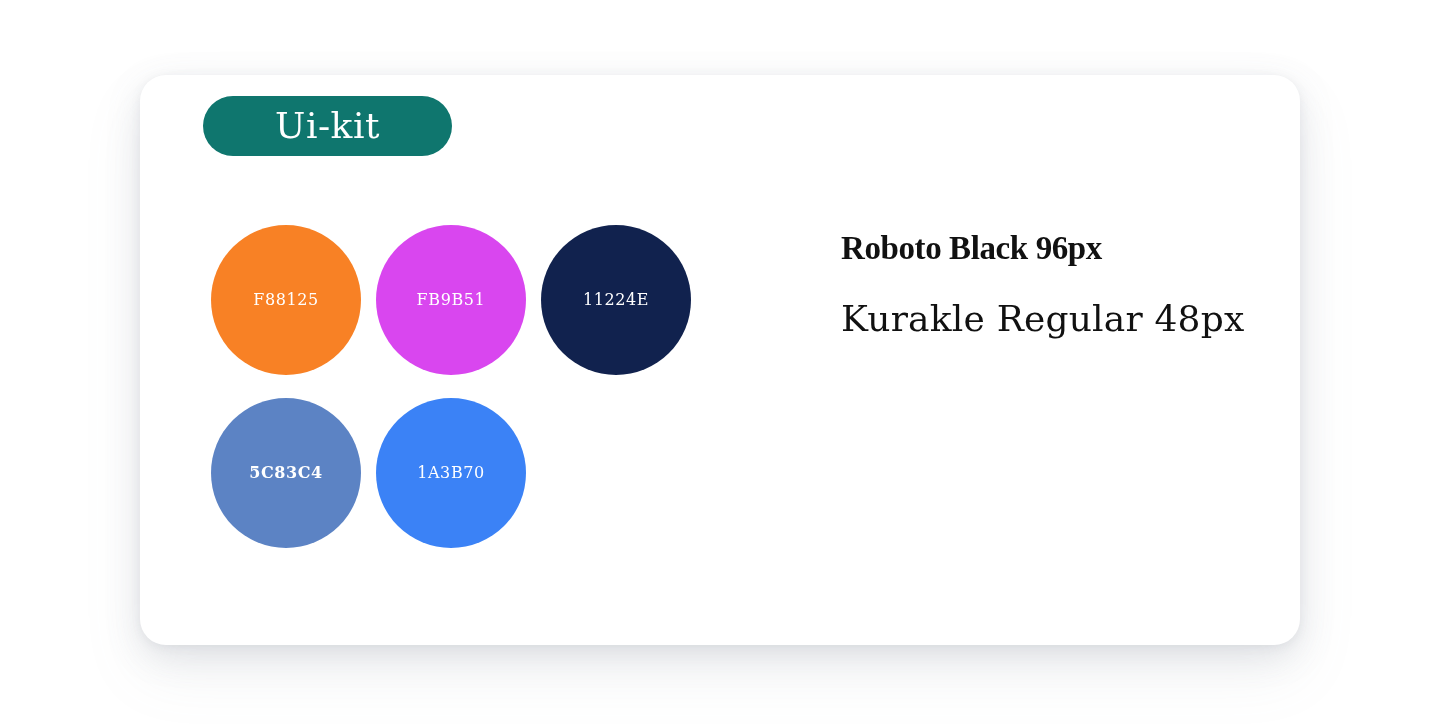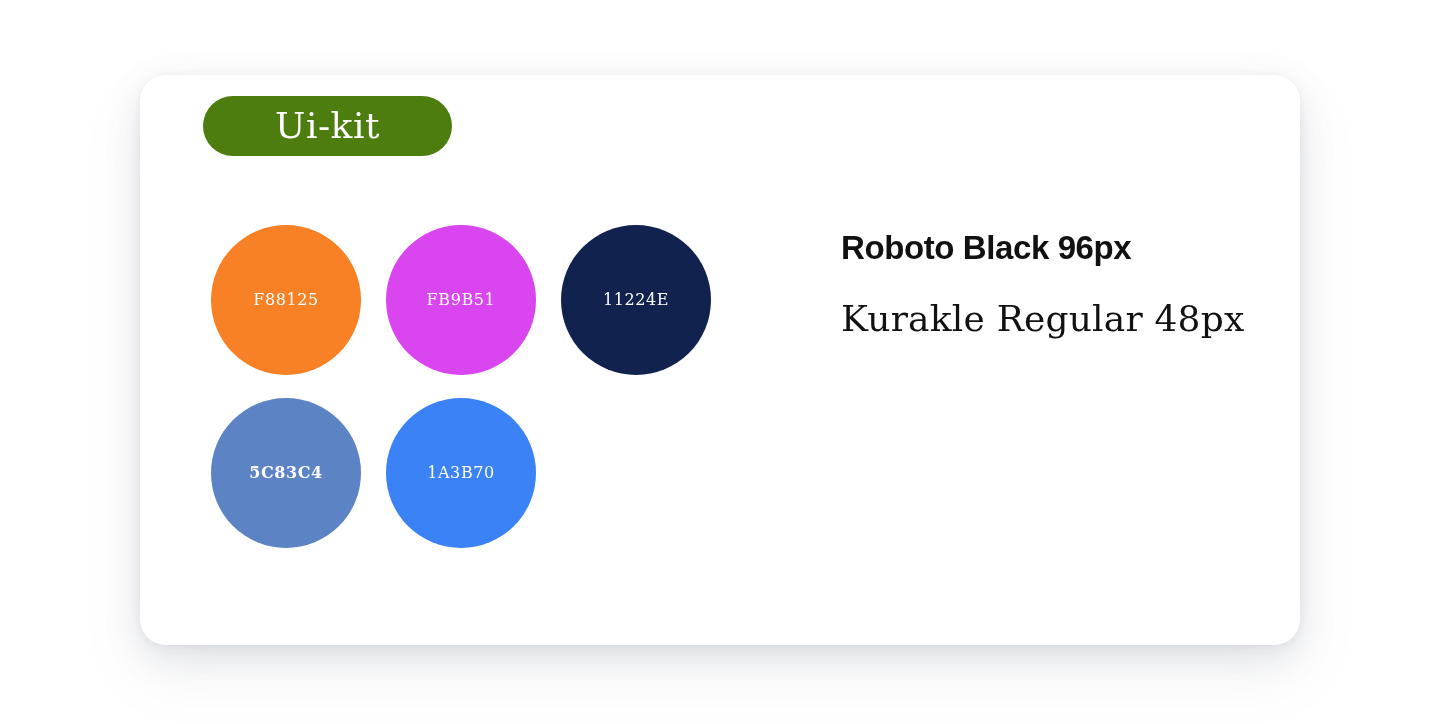--- a/index.html
+++ b/index.html
@@ -58,21 +58,21 @@
 
   
   .swatch-grid {
     position: absolute;
     left: 211px;
     top: 225px;
     width: 520px;
   }
   .swatch-row {
     display: flex;
-    gap: 25px;
+    gap: 15px;
     margin-bottom: 23px;
   }
   .swatch {
     width: 150px;
     height: 150px;
     border-radius: 50%;
     display: flex;
     align-items: center;
     justify-content: center;
     flex: 0 0 auto;
@@ -91,21 +91,21 @@
     position: absolute;
     left: 841px;
     top: 218px;
     width: 430px;
   }
   .type-sample {
     color: #111111;
     white-space: nowrap;
   }
   .type-sample.heavy {
-    font-family: Liberation Sans, sans-serif;
+    font-family: Liberation Serif, serif;
     font-weight: bold;
     font-size: 33px;
     letter-spacing: -0.4px;
     line-height: 60px;
   }
   .type-sample.serif-a {
     font-family: "DejaVu Serif", "Liberation Serif", serif;
     font-weight: normal;
     font-size: 31px;
     letter-spacing: 0.2px;
@@ -119,21 +119,21 @@
     line-height: 82px;
   }
 </style>
 </head>
 <body>
 
 <div class="stage">
 
   <div class="card"></div>
 
-  <div class="badge" style="background: #4d7c0f; justify-content: center;">
+  <div class="badge" style="background: #0f766e; justify-content: center;">
     <span class="badge-label" style="color: rgb(255, 255, 255);">Ui-kit</span>
   </div>
 
   <div class="swatch-grid">
 
     <div class="swatch-row">
       <div class="swatch" id="sw-0-0" style="background: rgb(248, 129, 37);">
         <span class="swatch-label">F88125</span>
       </div>
       <div class="swatch" id="sw-0-1" style="background: #d946ef;">

